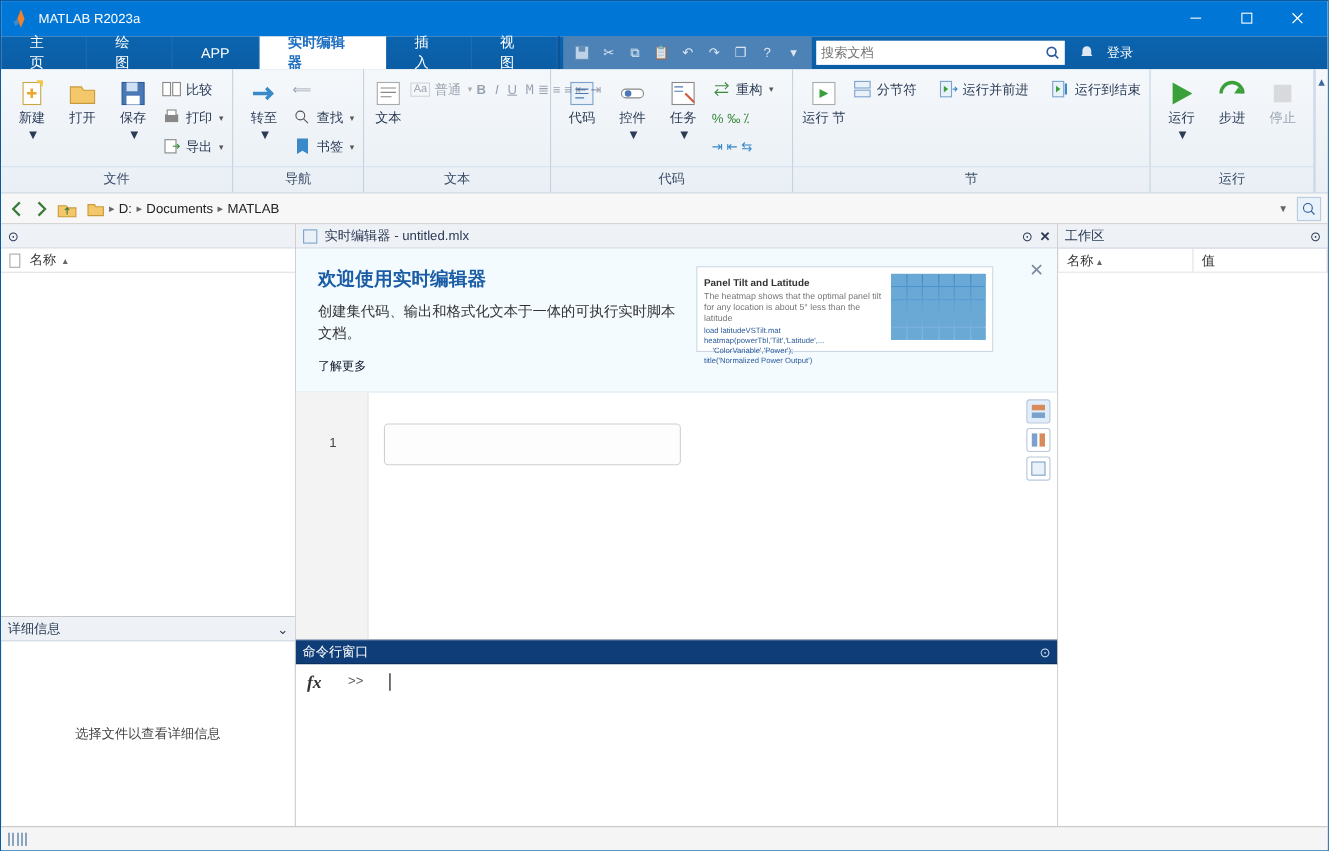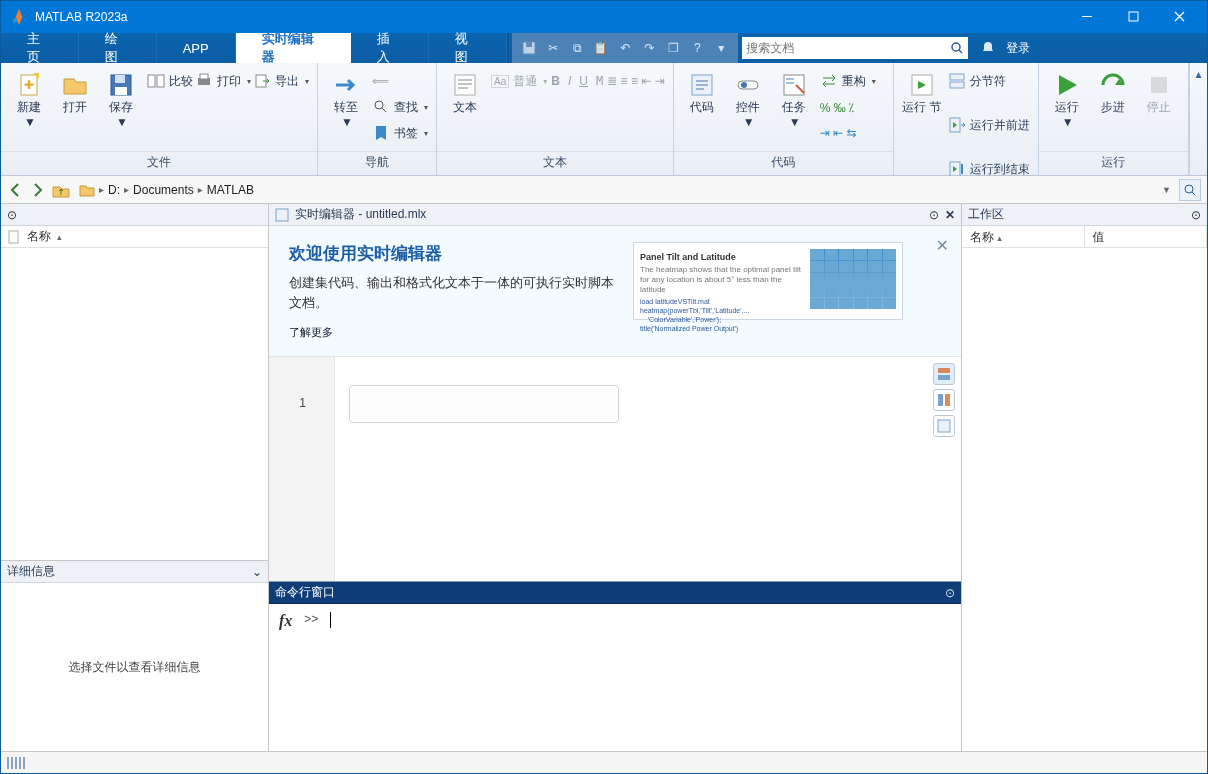--- a/index.html
+++ b/index.html
@@ -63,21 +63,21 @@
 .welcome .preview .heat div { background:#6aa9d6; }
 .welcome .close { position:absolute; right:12px; top:10px; color:#7a8ba0; font-size:16px; }
 .editor { flex:1; display:flex; background:#fff; position:relative; }
 .gutter { width:66px; background:#f3f3f3; border-right:1px solid #e4e4e4; text-align:right; padding:36px 28px 0 0; color:#444; font-size:15px; }
 .codebox { margin:28px 14px; width:270px; height:38px; border:1px solid #d0d0d0; border-radius:4px; background:#fdfdfd; }
 .sidegadgets { position:absolute; right:6px; top:6px; display:flex; flex-direction:column; gap:4px; }
 .sidegadgets .g { width:22px; height:22px; border:1px solid #b8c8da; background:#fff; border-radius:3px; display:flex; align-items:center; justify-content:center; }
 .sidegadgets .g.sel { background:#e0edfa; }
 
 .cmdwin .head { background:#0e3d78; color:#fff; border-bottom:1px solid #0a2a55; }
-.cmdbody { flex:1; background:#fff; padding:8px 10px; display:flex; align-items:flex-start; gap:12px; font-family:Consolas,monospace; font-size:14px; color:#222; }
+.cmdbody { flex:1; background:#fff; padding:8px 10px; display:flex; align-items:flex-start; gap:24px; font-family:Consolas,monospace; font-size:14px; color:#222; }
 .fx { font-style:italic; font-weight:bold; font-family:serif; font-size:16px; color:#333; }
 .prompt { color:#555; }
 .cursor { border-left:1px solid #000; height:16px; }
 
 .wshdr { height:22px; border-bottom:1px solid #e0e0e0; display:flex; }
 .wshdr div { padding:3px 8px; border-right:1px solid #e0e0e0; color:#333; flex:1; }
 
 .status { height:22px; border-top:1px solid #c7c7c7; background:#f5f5f5; display:flex; align-items:center; padding:0 6px; }
 .status .busy { width:20px; height:12px; background:repeating-linear-gradient(90deg,#8aa3bf 0 2px,transparent 2px 4px); }
 svg { display:block; }
@@ -170,21 +170,21 @@
         </div>
       <div class="bigbtn">
           <svg class="ic" viewBox="0 0 28 28">
             <rect x="4" y="4" width="20" height="20" fill="#4a78b4" stroke="#2a5a9a"></rect>
             <rect x="8" y="4" width="10" height="8" fill="#cfe0f2"></rect>
             <rect x="8" y="16" width="12" height="8" fill="#fff"></rect>
           </svg>
           <span>保存</span>
           <span class="tri">▼</span>
         </div>
-      <div style="display:flex;flex-direction:row;gap:2px;padding-top:2px">
+      <div style="display:flex;flex-direction:column;gap:2px;padding-top:2px">
         <div class="smline">
             <svg class="ic" viewBox="0 0 18 18">
               <rect x="1" y="3" width="7" height="12" fill="#fff" stroke="#888"></rect>
               <rect x="10" y="3" width="7" height="12" fill="#fff" stroke="#888"></rect>
             </svg>
             <span>比较</span>
           </div>
         <div class="smline">
             <svg class="ic" viewBox="0 0 18 18">
               <rect x="3" y="6" width="12" height="7" fill="#888"></rect>
@@ -309,21 +309,21 @@
   <div class="group">
     <div class="row">
       <div class="bigbtn">
           <svg class="ic" viewBox="0 0 28 28">
             <rect x="4" y="4" width="20" height="20" fill="#fff" stroke="#aaa"></rect>
             <path d="M10 10l8 4-8 4z" fill="#3aa03a"></path>
           </svg>
           <span>运行
 节</span>
         </div>
-      <div style="display:flex;flex-direction:column;gap:20px;padding-top:2px">
+      <div style="display:flex;flex-direction:row;gap:20px;padding-top:2px">
         <div class="smline">
             <svg class="ic" viewBox="0 0 18 18">
               <rect x="2" y="2" width="14" height="6" fill="#eaf1f8" stroke="#7aa3cc"></rect>
               <rect x="2" y="10" width="14" height="6" fill="#eaf1f8" stroke="#7aa3cc"></rect>
             </svg>
             <span>分节符</span>
           </div>
         <div class="smline">
             <svg class="ic" viewBox="0 0 18 18">
               <rect x="2" y="2" width="10" height="14" fill="#eaf1f8" stroke="#7aa3cc"></rect>

